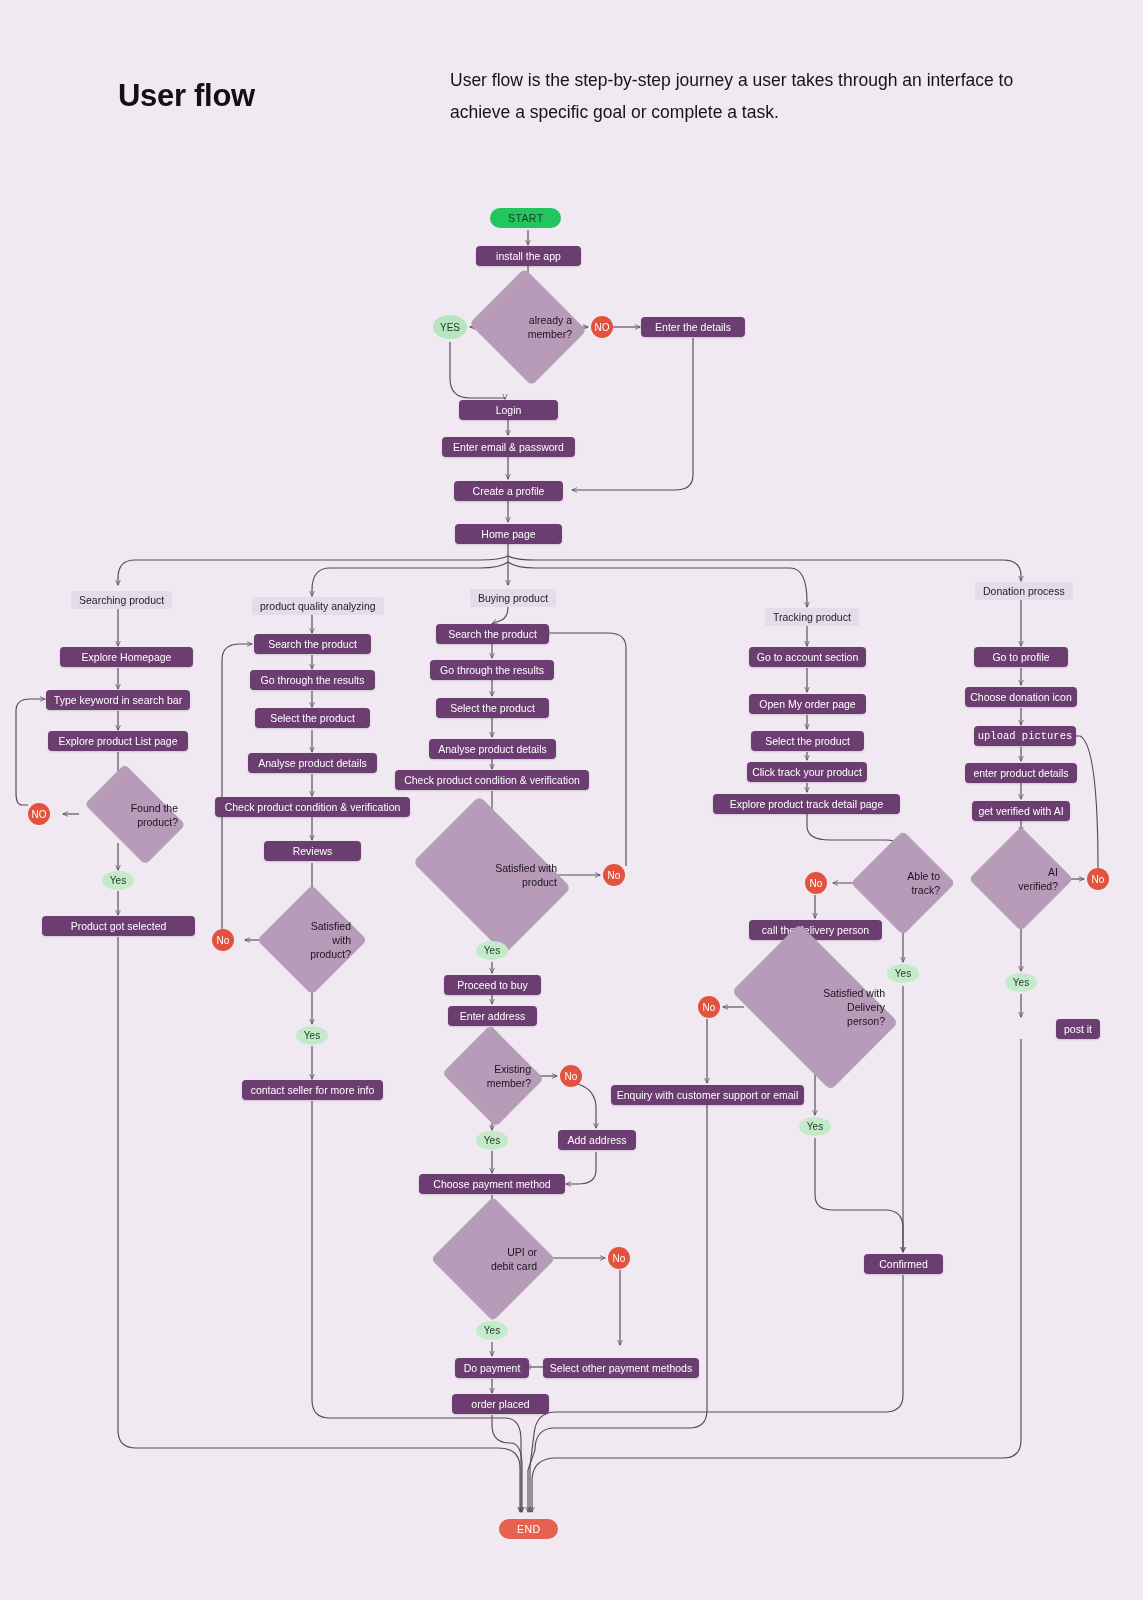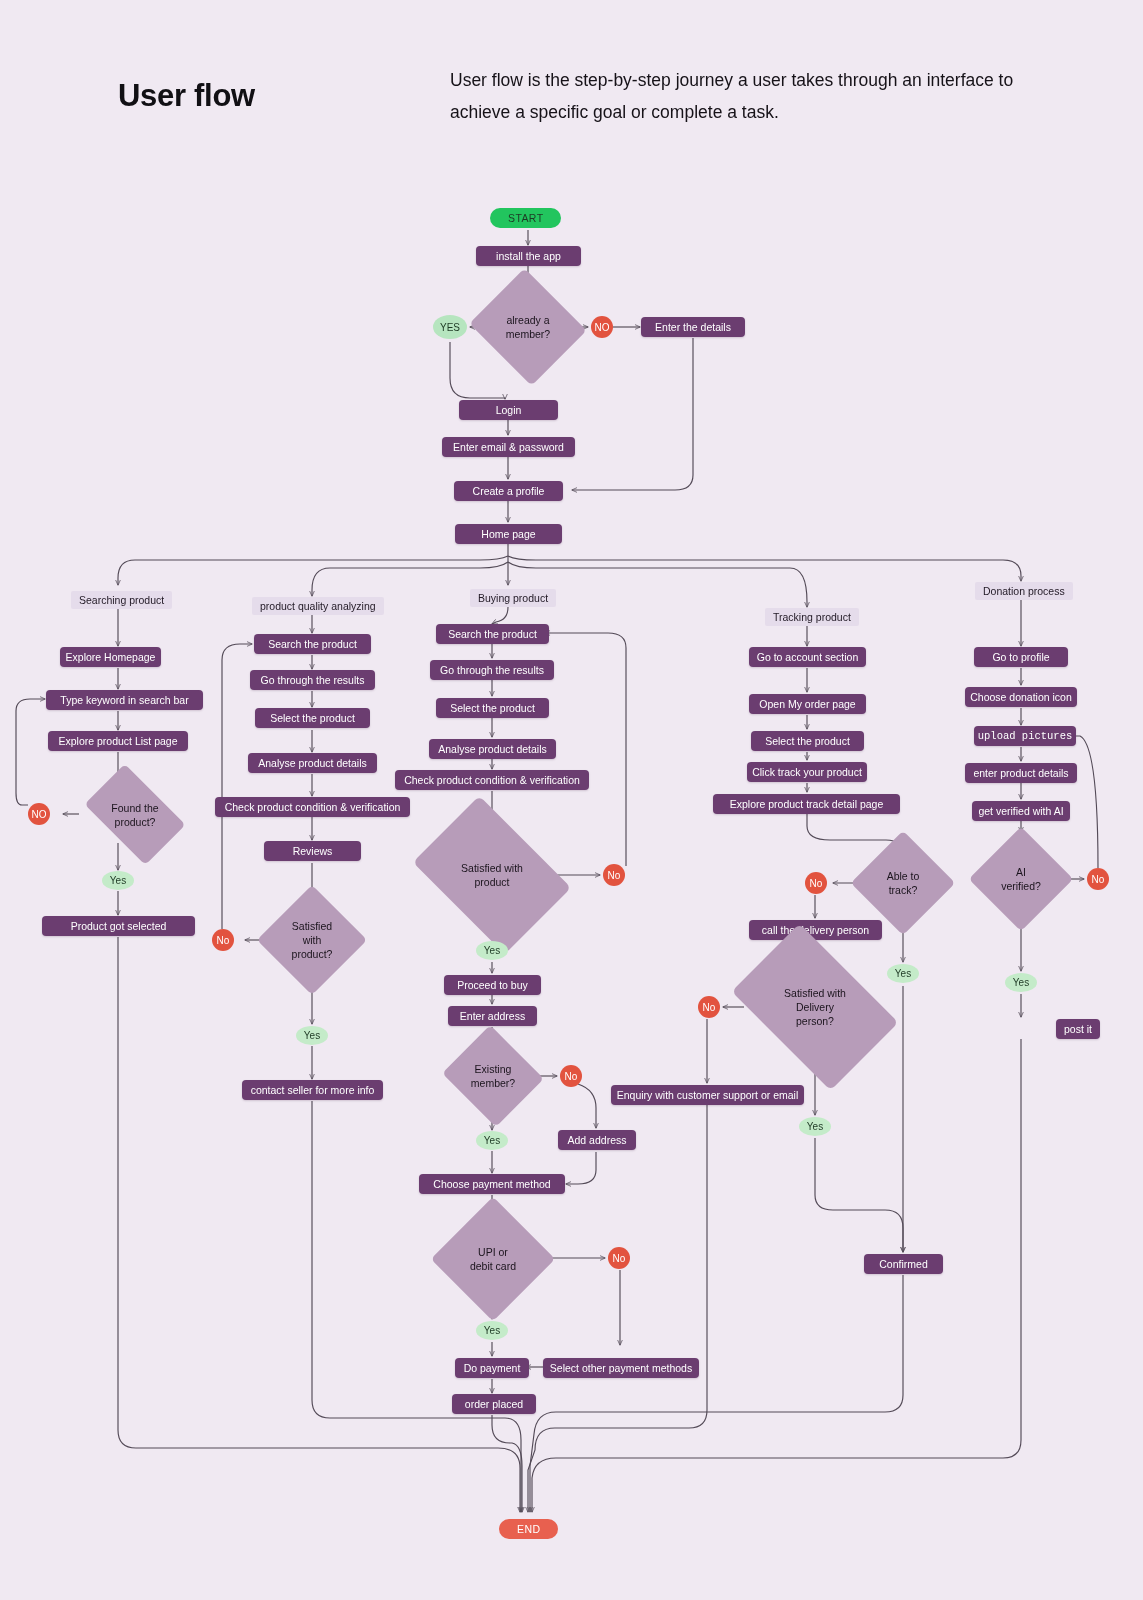--- a/index.html
+++ b/index.html
@@ -75,21 +75,21 @@
     background: #e5dceb;
     color: #221a26;
     font-size: 10.5px;
     height: 18px;
     padding: 0 8px;
     border-radius: 2px;
     white-space: nowrap;
   }
 
   
-  .decision { background: transparent; }
+  .decision { background: transparent; text-align: right; }
   .decision .dia {
     position: absolute;
     left: 0; top: 0;
     width: 100%; height: 100%;
     background: #b79cb9;
     transform: rotate(45deg);
     border-radius: 5px;
   }
   .decision .dtext {
     position: relative;
@@ -290,22 +290,22 @@
   <div class="node proc" style="left:442px; top:437px; width:133px;">Enter email &amp; password</div>
   <div class="node proc" style="left:454px; top:481px; width:109px;">Create a profile</div>
   <div class="node proc" style="left:455px; top:524px; width:107px;">Home page</div>
 
   <div class="node sectionlbl" style="left:71px; top:591px;">Searching product</div>
   <div class="node sectionlbl" style="left:252px; top:597px;">product quality analyzing</div>
   <div class="node sectionlbl" style="left:470px; top:589px;">Buying product</div>
   <div class="node sectionlbl" style="left:765px; top:608px;">Tracking product</div>
   <div class="node sectionlbl" style="left:975px; top:582px;">Donation process</div>
 
-  <div class="node proc" style="left:60px; top:647px; width:101px;">Explore Homepage</div>
-  <div class="node proc" style="left:46px; top:690px; width:157px;">Type keyword in search bar</div>
+  <div class="node proc" style="left:60px; top:647px; width:133px;">Explore Homepage</div>
+  <div class="node proc" style="left:46px; top:690px; width:144px;">Type keyword in search bar</div>
   <div class="node proc" style="left:48px; top:731px; width:140px;">Explore product List page</div>
 
   <div class="node decision" style="left:92px; top:786px; width:86px; height:57px;">
     <div class="dia"></div>
     <div class="dtext">
       <div>Found the</div>
       <div>product?</div>
     </div>
   </div>
   <div class="badge badge-no" style="left:28px; top:803px;">NO</div>
@@ -368,21 +368,21 @@
     <div class="dtext">
       <div>UPI or</div>
       <div>debit card</div>
     </div>
   </div>
   <div class="badge badge-no" style="left:608px; top:1247px;">No</div>
   <div class="badge badge-yes" style="left:476px; top:1321px;">Yes</div>
 
   <div class="node proc" style="left:543px; top:1358px; width:156px;">Select other payment methods</div>
   <div class="node proc" style="left:455px; top:1358px; width:74px;">Do payment</div>
-  <div class="node proc" style="left:452px; top:1394px; width:84px;">order placed</div>
+  <div class="node proc" style="left:452px; top:1394px; width:97px;">order placed</div>
 
   <div class="node proc" style="left:749px; top:647px; width:117px;">Go to account section</div>
   <div class="node proc" style="left:749px; top:694px; width:117px;">Open My order page</div>
   <div class="node proc" style="left:751px; top:731px; width:113px;">Select the product</div>
   <div class="node proc" style="left:747px; top:762px; width:120px;">Click track your product</div>
   <div class="node proc" style="left:713px; top:794px; width:187px;">Explore product track detail page</div>
 
   <div class="node decision" style="left:866px; top:846px; width:74px; height:74px;">
     <div class="dia"></div>
     <div class="dtext">

